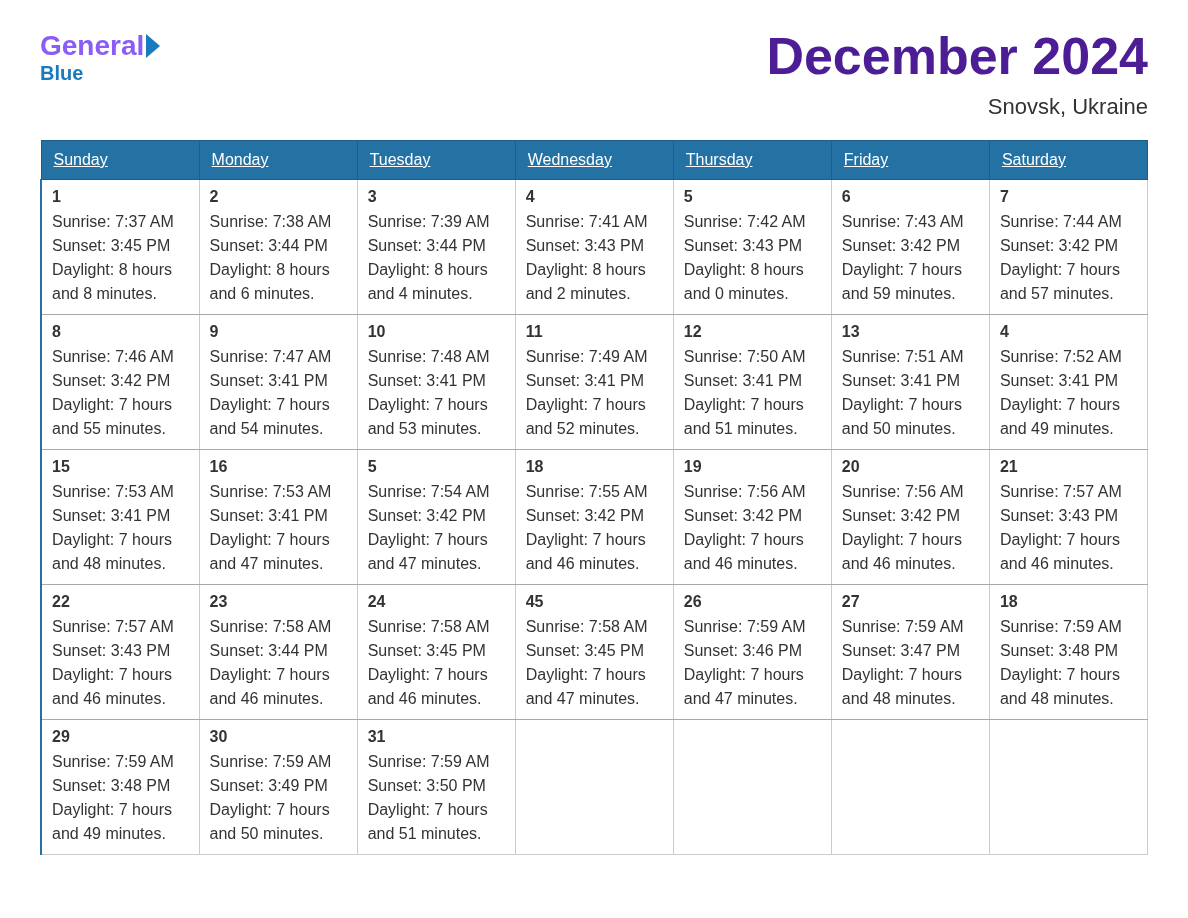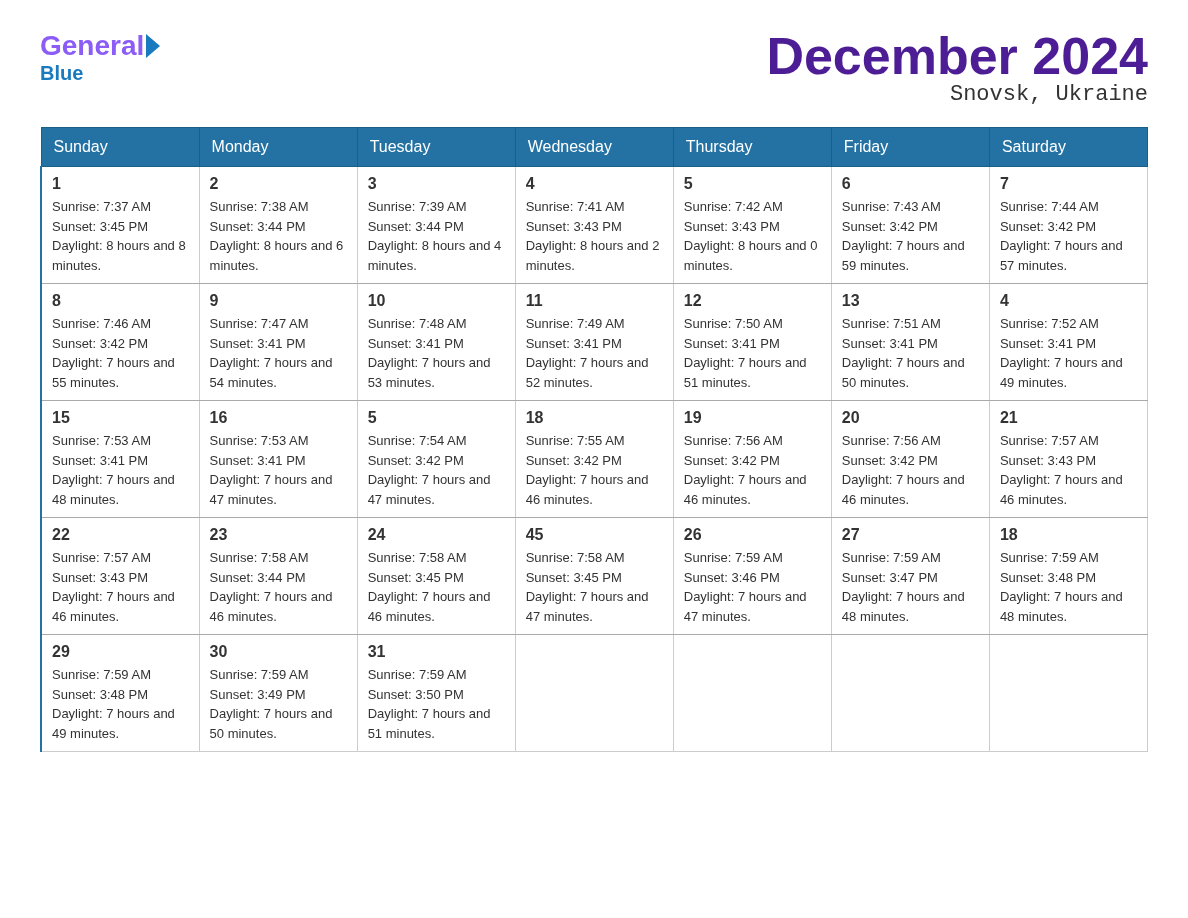--- a/index.html
+++ b/index.html
@@ -49,36 +49,36 @@
     }
     .month-title {
       font-size: 52px;
       font-weight: bold;
       color: #4c1d95;
       line-height: 1;
     }
     .location {
       font-size: 22px;
       color: #333;
-      margin-top: 0;
-      font-family: Liberation Mono, monospace;
+      margin-top: 12px;
     }
     table {
       width: 100%;
       border-collapse: collapse;
       table-layout: fixed;
     }
     thead tr th {
       background-color: #2472a4;
       color: white;
       font-size: 16px;
       font-weight: normal;
       padding: 10px 12px;
       text-align: left;
       border: 1px solid #1a5f87;
+      text-decoration: underline;
     }
     tbody tr td {
       vertical-align: top;
       padding: 8px 10px;
       border: 1px solid #ccc;
       font-size: 13px;
       color: #333;
       height: 105px;
       background: #fff;
     }
@@ -88,21 +88,21 @@
     tbody tr:not(:last-child) td {
       border-bottom: 1px solid #aaa;
     }
     tbody tr td .day-num {
       font-size: 16px;
       font-weight: bold;
       display: block;
       margin-bottom: 4px;
     }
     tbody tr td .day-info {
-      font-size: 13px;
+      font-size: 16px;
       line-height: 1.5;
       color: #333;
     }
     .empty-cell {
       background: #fff;
     }
   </style>
 </head>
 <body>
 

